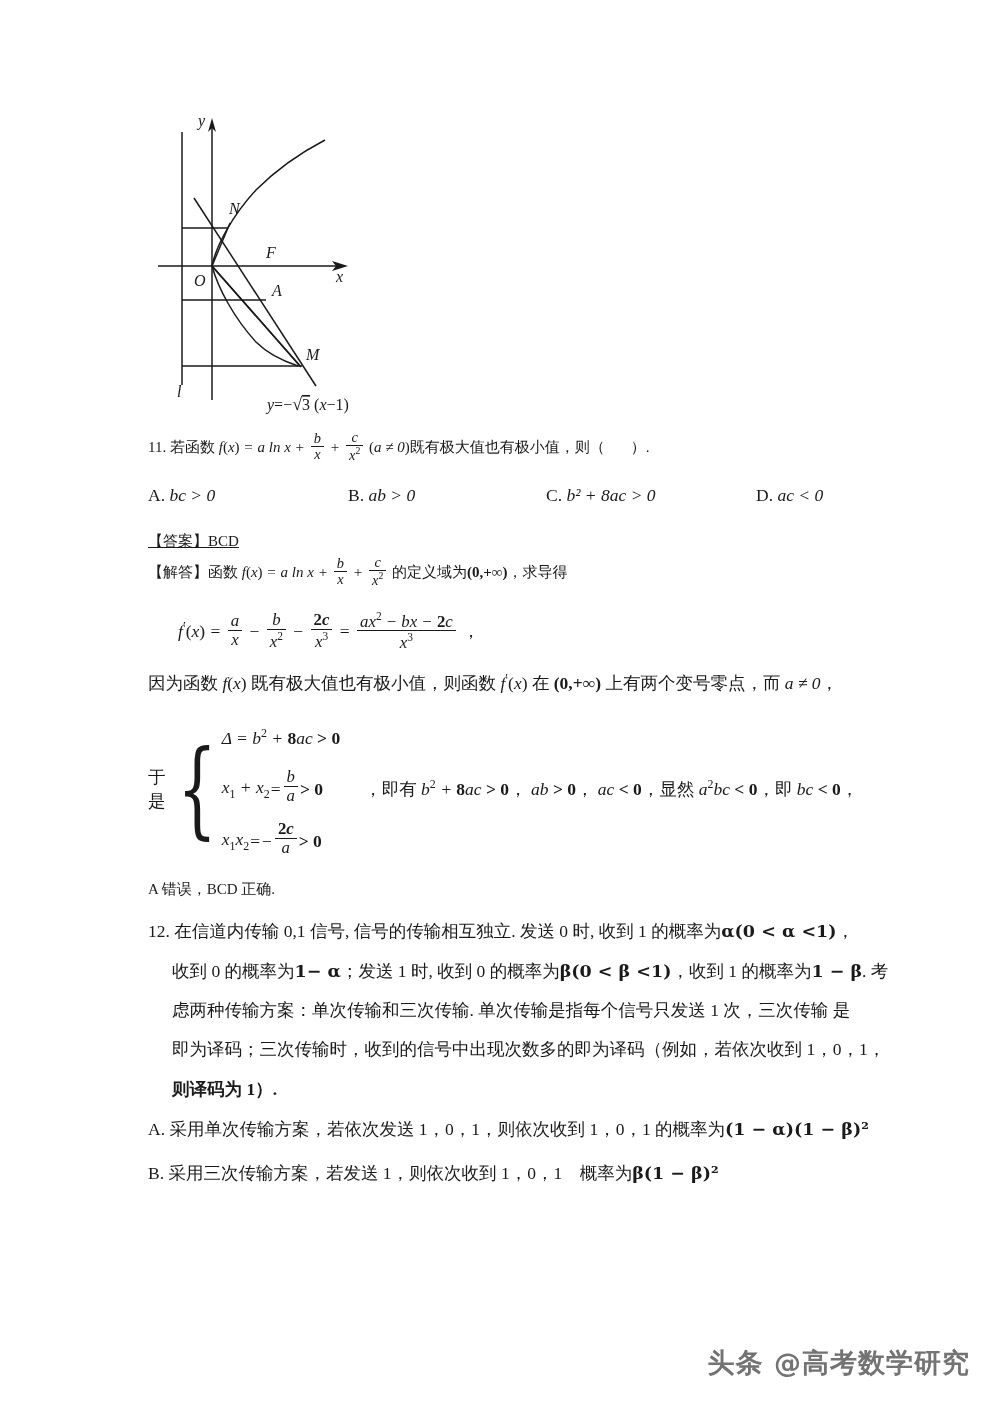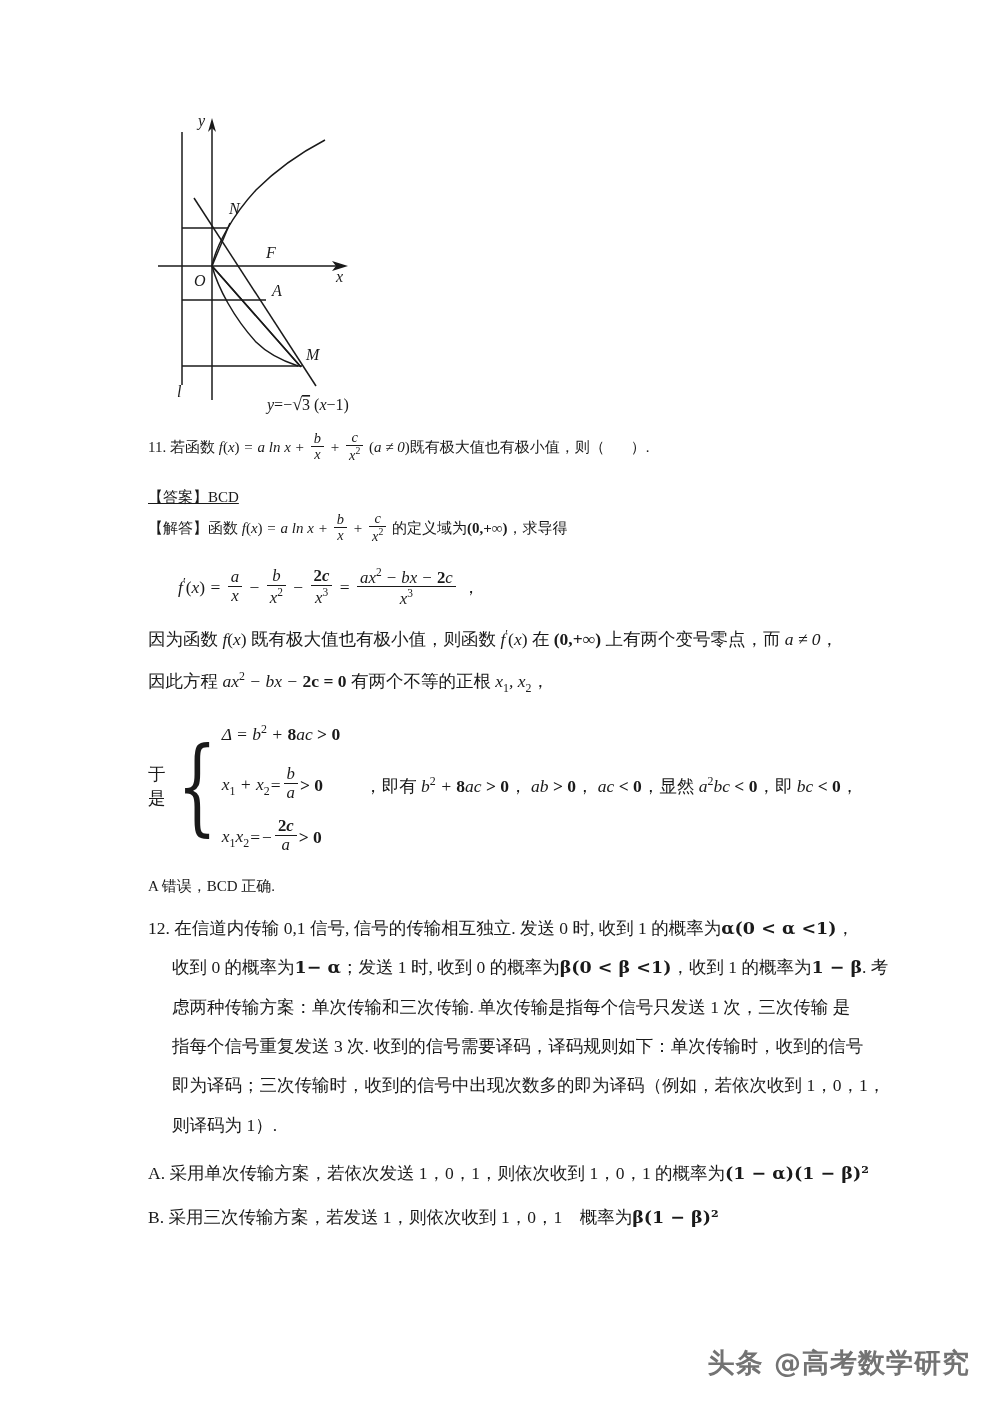--- a/index.html
+++ b/index.html
@@ -200,20 +200,38 @@
         <span class="den mi">x</span>
       </span>
       <span class="op">+</span>
       <span class="frac">
         <span class="num mi">c</span>
         <span class="den mi"><span>x</span><sup class="spn">2</sup></span>
       </span>
       <span class="mn">(</span><span class="mi">a ≠ 0</span><span class="mn">)</span><span>既有极大值也有极小值，则（</span><span style="display:inline-block;width:26px;"></span><span>）.</span>
     </div>
 
+    <div class="opt-row" style="margin-bottom:14px;">
+      <span class="opt" style="left:0px;">
+        <span>A.</span>
+        <span class="mi">bc &gt; 0</span>
+      </span>
+      <span class="opt" style="left:200px;">
+        <span>B.</span>
+        <span class="mi">ab &gt; 0</span>
+      </span>
+      <span class="opt" style="left:398px;">
+        <span>C.</span>
+        <span class="mi">b² + 8ac &gt; 0</span>
+      </span>
+      <span class="opt" style="left:608px;">
+        <span>D.</span>
+        <span class="mi">ac &lt; 0</span>
+      </span>
+    </div>
 
     <div class="para" style="margin-bottom:4px;text-decoration:underline;">
       <span>【答案】</span><span>BCD</span>
     </div>
 
     <div class="para" style="margin-bottom:22px;">
       <span>【解答】</span><span>函数</span>
       <span class="mi">f</span><span class="mn">(</span><span class="mi">x</span><span class="mn">)</span>
       <span class="op">=</span>
       <span class="mi">a ln x</span>
@@ -250,26 +268,20 @@
       <span>因为函数</span>
       <span class="mi">f</span><span class="mn">(</span><span class="mi">x</span><span class="mn">)</span>
       <span>既有极大值也有极小值，则函数</span>
       <span class="mi">f</span><sup class="spn" style="font-size:0.72em;">′</sup><span class="mn">(</span><span class="mi">x</span><span class="mn">)</span>
       <span>在</span>
       <span class="mb">(0,+∞)</span>
       <span>上有两个变号零点，而</span>
       <span class="mi">a ≠ 0</span><span>，</span>
     </div>
 
-    <div class="qline" style="margin-bottom:10px;">
-      <span>因此方程</span>
-      <span class="mi">ax<sup class="spn">2</sup> − bx − <span class="mb">2c = 0</span></span>
-      <span>有两个不等的正根</span>
-      <span class="mi">x<sub class="sb">1</sub>, x<sub class="sb">2</sub></span><span>，</span>
-    </div>
 
     <div class="sys">
       <span class="sys-label">于是</span>
       <span class="brace">{</span>
       <span class="sys-rows">
         <span class="sys-row">
           <span class="mi">Δ = b<sup class="spn">2</sup> + <span class="mb">8</span>ac <span class="mb">&gt; 0</span></span>
         </span>
         <span class="sys-row">
           <span class="mi">x<sub class="sb">1</sub> + x<sub class="sb">2</sub></span>
@@ -306,23 +318,22 @@
     <div class="qline" style="margin-bottom:11px;">
       <span>12.</span>
       <span>在信道内传输 0,1 信号, 信号的传输相互独立. 发送 0 时, 收到 1 的概率为</span><span class="greek">α(0 &lt; α &lt;1)</span><span>，</span>
     </div>
 
     <div class="qline" style="margin-bottom:11px; padding-left:24px;">
       <span>收到 0 的概率为</span><span class="greek">1− α</span><span>；发送 1 时, 收到 0 的概率为</span><span class="greek">β(0 &lt; β &lt;1)</span><span>，收到 1 的概率为</span><span class="greek">1 − β</span><span>. 考</span>
     </div>
 
     <div class="qline" style="margin-bottom:11px; padding-left:24px;">虑两种传输方案：单次传输和三次传输. 单次传输是指每个信号只发送 1 次，三次传输 是</div>
-    <div class="qline" style="margin-bottom:11px; padding-left:24px;">指每个信号重复发送 3 次. 收到的信号需要译码，译码规则如下：单次传输时，收到的信号</div>
     <div class="qline" style="margin-bottom:11px; padding-left:24px;">即为译码；三次传输时，收到的信号中出现次数多的即为译码（例如，若依次收到 1，0，1，</div>
-    <div class="qline" style="margin-bottom:20px; padding-left:24px;">则译码为 1）.</div>
+    <div class="qline" style="margin-bottom:12px; padding-left:24px;font-weight:bold;">则译码为 1）.</div>
 
     <div class="qline" style="margin-bottom:16px;">
       <span>A.</span>
       <span>采用单次传输方案，若依次发送 1，0，1，则依次收到 1，0，1 的概率为</span><span class="greek">(1 − α)(1 − β)²</span>
     </div>
 
     <div class="qline">
       <span>B.</span>
       <span>采用三次传输方案，若发送 1，则依次收到 1，0，1　概率为</span><span class="greek">β(1 − β)²</span>
     </div>

